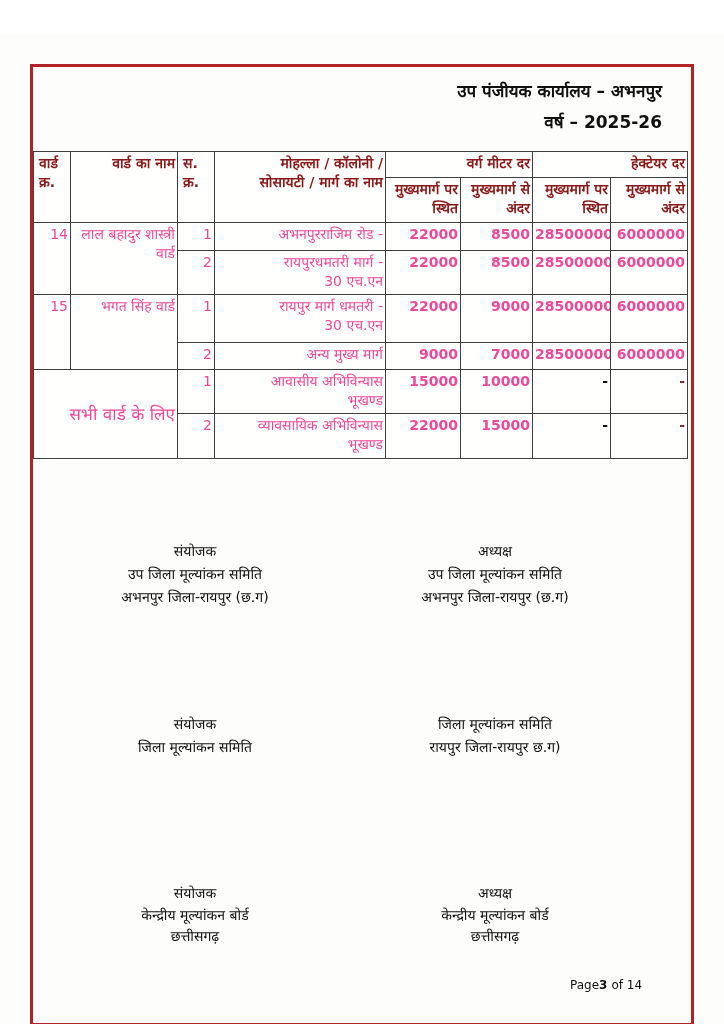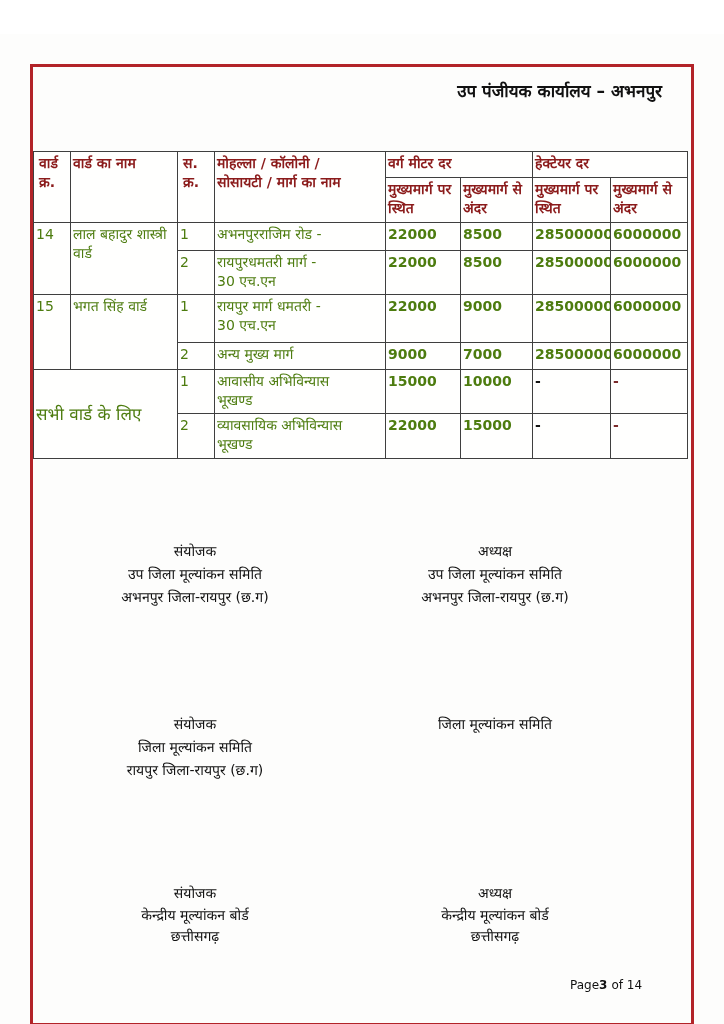--- a/index.html
+++ b/index.html
@@ -37,32 +37,32 @@
     position: absolute;
     left: 33px; top: 117px;
     width: 654px;
     border-collapse: collapse;
     table-layout: fixed;
     background: #fffffe;
   }
   .rates-table th, .rates-table td {
     border: 1px solid #3f3f3f;
     vertical-align: top;
-    text-align: left;
+    text-align: right;
     padding: 2px 2px;
     white-space: pre-line;
     line-height: 1.35;
     overflow: hidden;
   }
   .rates-table th {
     color: #8b1b1b;
     font-weight: bold;
     font-size: 14px;
   }
-  .rates-table td { font-size: 14px; color: #4d7c0f; }
+  .rates-table td { font-size: 14px; color: #ec4899; }
   .rates-table td.num { font-weight: bold; letter-spacing: 0px; }
   .rates-table td.dash-maroon { color: #7b2b2b; font-weight: bold; }
   .rates-table td.dash-black { color: #141414; font-weight: bold; }
   .rates-table th.th-ward-no { text-align: left; padding-left: 5px; }
   .rates-table td.ward-no { font-size: 14px; }
   .rates-table td.all-wards {
     vertical-align: middle;
     font-size: 17px;
   }
   .h-row1 { height: 26px; }
@@ -102,20 +102,21 @@
 </style>
 </head>
 <body>
 
 <div class="page">
 
   <div class="border-frame"></div>
 
   <div class="doc-header">
     <div>उप पंजीयक कार्यालय – अभनपुर</div>
+    <div>वर्ष – 2025-26</div>
   </div>
 
   <table class="rates-table">
     <colgroup>
       <col style="width:37px">
         <col style="width:107px">
         <col style="width:37px">
         <col style="width:171px">
       <col style="width:75px">
         <col style="width:72px">
@@ -212,24 +213,24 @@
       <div>अध्यक्ष</div>
       <div>उप जिला मूल्यांकन समिति</div>
       <div>अभनपुर जिला-रायपुर (छ.ग)</div>
     </div>
   </div>
 
   <div class="sig-block sig-b2">
     <div class="sig-col">
       <div>संयोजक</div>
       <div>जिला मूल्यांकन समिति</div>
-      <div>रायपुर जिला-रायपुर (छ.ग)</div>
     </div>
     <div class="sig-col">
       <div>जिला मूल्यांकन समिति</div>
+      <div>रायपुर जिला-रायपुर छ.ग)</div>
     </div>
   </div>
 
   <div class="sig-block sig-b3">
     <div class="sig-col">
       <div>संयोजक</div>
       <div>केन्द्रीय मूल्यांकन बोर्ड</div>
       <div>छत्तीसगढ़</div>
     </div>
     <div class="sig-col">

